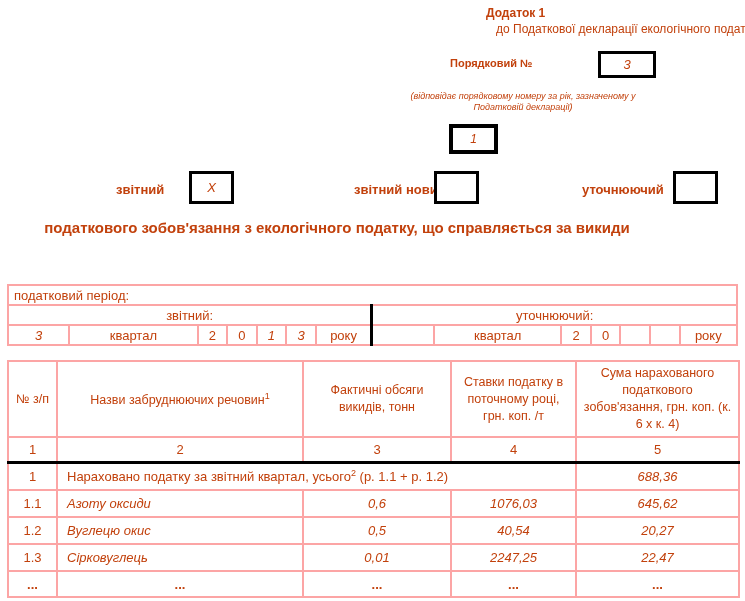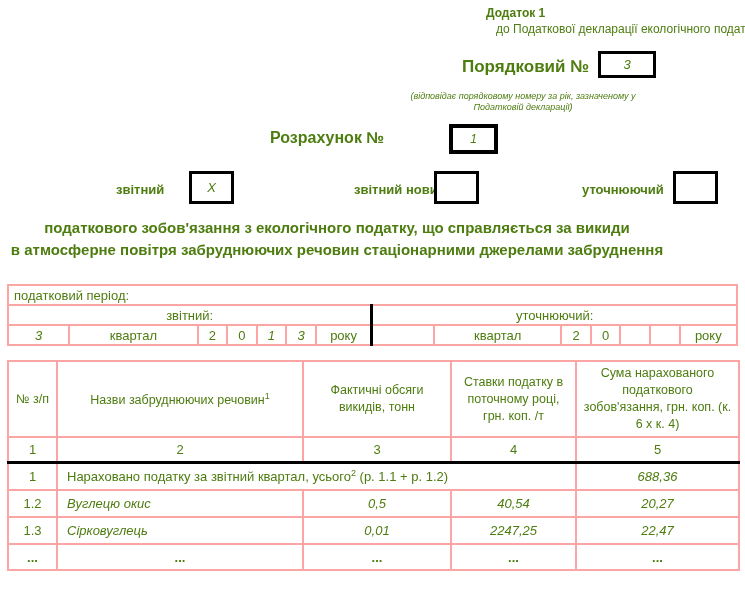--- a/index.html
+++ b/index.html
@@ -1,30 +1,30 @@
 <!DOCTYPE html>
 <html><head>
 <meta charset="utf-8">
 <style>
   html,body { margin:0; padding:0; background:#fff; }
   .page {
     position:relative; width:745px; height:601px; background:#ffffff;
-    font-family:"Liberation Sans", sans-serif; color:#4d7c0f; overflow:hidden;
+    font-family:"Liberation Sans", sans-serif; color:#c2410c; overflow:hidden;
     -webkit-font-smoothing:antialiased;
   }
   .b  { font-weight:bold; }
   .i  { font-style:italic; }
   .abs { position:absolute; }
 
   
   .dodatok { left:486px; top:5px; font-size:12px; line-height:16px; }
   .dodatok .sub { margin-left:10px; font-weight:normal; white-space:nowrap; }
 
   
-  .serial-label { left:462px; top:57px; font-size:17px; }
+  .serial-label { left:450px; top:57px; font-size:11px; }
   .field-box {
     position:absolute; border:3px solid #000; background:#fff;
     display:flex; align-items:center; justify-content:center;
     font-style:italic; font-size:13px;
   }
   .serial-box { left:598px; top:51px; width:52px; height:21px; }
   .serial-note {
     left:403px; top:83px; width:240px; text-align:center;
     font-size:9px; font-style:italic; line-height:11px;margin-top:8px;
   }
@@ -74,33 +74,31 @@
 
   <div class="abs dodatok">
     <div class="b">Додаток 1</div>
     <div class="sub">до Податкової декларації екологічного податку</div>
   </div>
 
   <div class="abs b serial-label">Порядковий №</div>
   <div class="field-box serial-box">3</div>
   <div class="abs serial-note">(відповідає порядковому номеру за рік, зазначеному у Податковій декларації)</div>
 
-  <div class="abs b calc-label">Розрахунок №</div>
   <div class="field-box calc-box">1</div>
 
   <div class="abs b type-label lbl-zv">звітний</div>
   <div class="field-box chk-box chk-zv">X</div>
   <div class="abs b type-label lbl-zvn">звітний новий</div>
   <div class="field-box chk-box chk-zvn"></div>
   <div class="abs b type-label lbl-ut">уточнюючий</div>
   <div class="field-box chk-box chk-ut"></div>
 
   <div class="abs doc-title">
     <div>податкового зобов'язання з екологічного податку, що справляється за викиди</div>
-    <div>в атмосферне повітря забруднюючих речовин стаціонарними джерелами забруднення</div>
   </div>
 
   <table class="ptable">
     <colgroup>
       <col style="width:60px">
         <col style="width:126px">
       <col style="width:29px">
         <col style="width:29px">
         <col style="width:29px">
         <col style="width:29px">
@@ -162,20 +160,27 @@
       <td class="colnum">3</td>
       <td class="colnum">4</td>
       <td class="colnum">5</td>
     </tr>
     <tr class="data">
       <td>1</td>
       <td class="name" colspan="3"><span>Нараховано податку за звітний квартал, усього</span><sup>2</sup><span> (р. 1.1 + р. 1.2)</span></td>
       <td class="i">688,36</td>
     </tr>
     <tr class="data">
+      <td>1.1</td>
+      <td class="name i">Азоту оксиди</td>
+      <td class="i">0,6</td>
+      <td class="i">1076,03</td>
+      <td class="i">645,62</td>
+    </tr>
+    <tr class="data">
       <td>1.2</td>
       <td class="name i">Вуглецю окис</td>
       <td class="i">0,5</td>
       <td class="i">40,54</td>
       <td class="i">20,27</td>
     </tr>
     <tr class="data">
       <td>1.3</td>
       <td class="name i">Сірковуглець</td>
       <td class="i">0,01</td>

